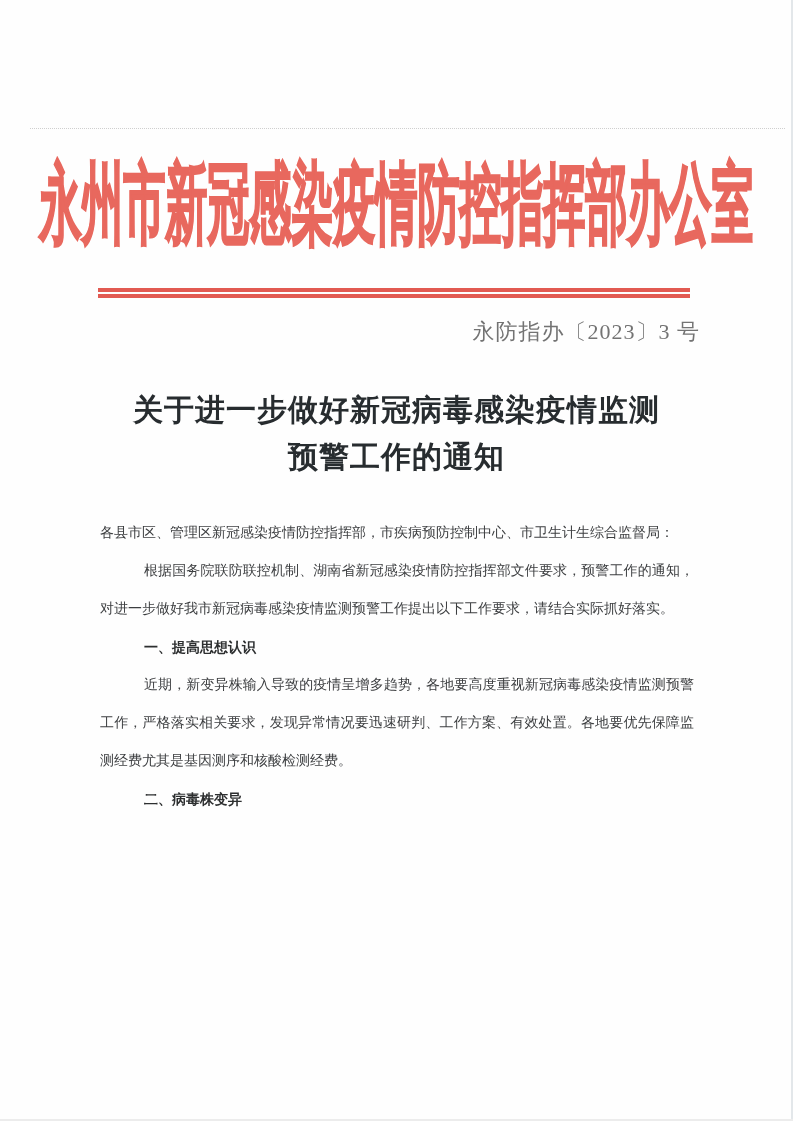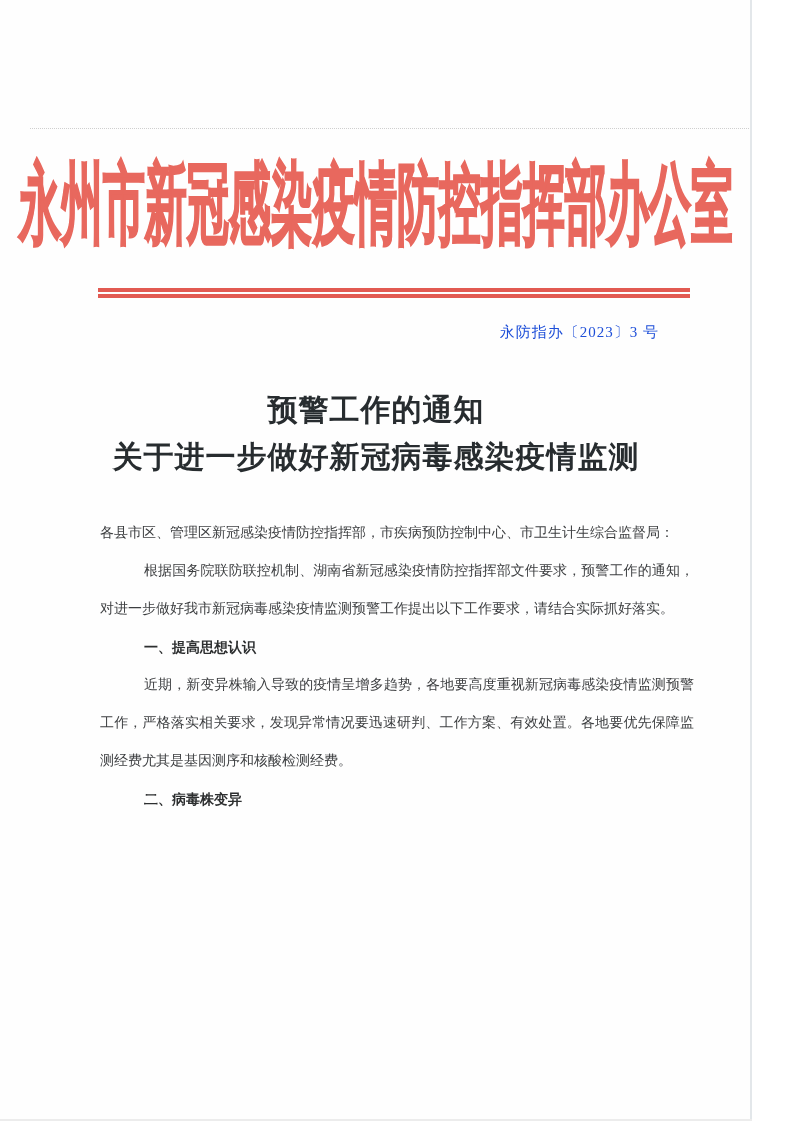--- a/index.html
+++ b/index.html
@@ -3,25 +3,24 @@
 <meta charset="utf-8">
 <style>
   html, body {
     margin: 0;
     padding: 0;
     background: #ffffff;
     font-family: "Liberation Serif", serif;
   }
   .page {
     position: relative;
-    width: 704px;
+    width: 793px;
     height: 1121px;
     background: #fefefe;
     overflow: hidden;
-    padding-left: 48px;
   }
   
   .scan-line-top {
     position: absolute;
     top: 128px;
     left: 30px;
     width: 755px;
     border-top: 1px dotted rgba(150,150,150,0.45);
   }
   .scan-edge-right {
@@ -70,24 +69,24 @@
     height: 10px;
     background: linear-gradient(to bottom,
       var(--rule-red) 0 40%,
       transparent 40% 60%,
       var(--rule-red) 60% 100%);
   }
   .doc-number {
     position: absolute;
     top: 318px;
     right: 93px;
-    font-size: 15px;
+    font-size: 22px;
     line-height: 28px;
     letter-spacing: 1px;
-    color: #1d4ed8;
+    color: #737373;
     white-space: nowrap;
   }
   .doc-title {
     position: absolute;
     top: 386px;
     left: 0;
     right: 0;
     text-align: center;
     font-weight: 700;
     font-size: 30px;
@@ -130,22 +129,22 @@
 
   <div class="org-title">
     <span class="stretched" style="color: rgb(232, 104, 94);">永州市新冠感染疫情防控指挥部办公室</span>
   </div>
 
   <div class="header-rule"></div>
 
   <div class="doc-number">永防指办〔2023〕3 号</div>
 
   <div class="doc-title">
+    <div>关于进一步做好新冠病毒感染疫情监测</div>
     <div>预警工作的通知</div>
-    <div>关于进一步做好新冠病毒感染疫情监测</div>
   </div>
 
   <div class="body-text" style="color: rgb(60, 62, 64);">
     <p class="salutation">各县市区、管理区新冠感染疫情防控指挥部，市疾病预防控制中心、市卫生计生综合监督局：</p>
     <p class="indent">根据国务院联防联控机制、湖南省新冠感染疫情防控指挥部文件要求，预警工作的通知，对进一步做好我市新冠病毒感染疫情监测预警工作提出以下工作要求，请结合实际抓好落实。</p>
     <p class="heading">一、提高思想认识</p>
     <p class="indent">近期，新变异株输入导致的疫情呈增多趋势，各地要高度重视新冠病毒感染疫情监测预警工作，严格落实相关要求，发现异常情况要迅速研判、工作方案、有效处置。各地要优先保障监测经费尤其是基因测序和核酸检测经费。</p>
     <p class="heading">二、病毒株变异</p>
   </div>
 

